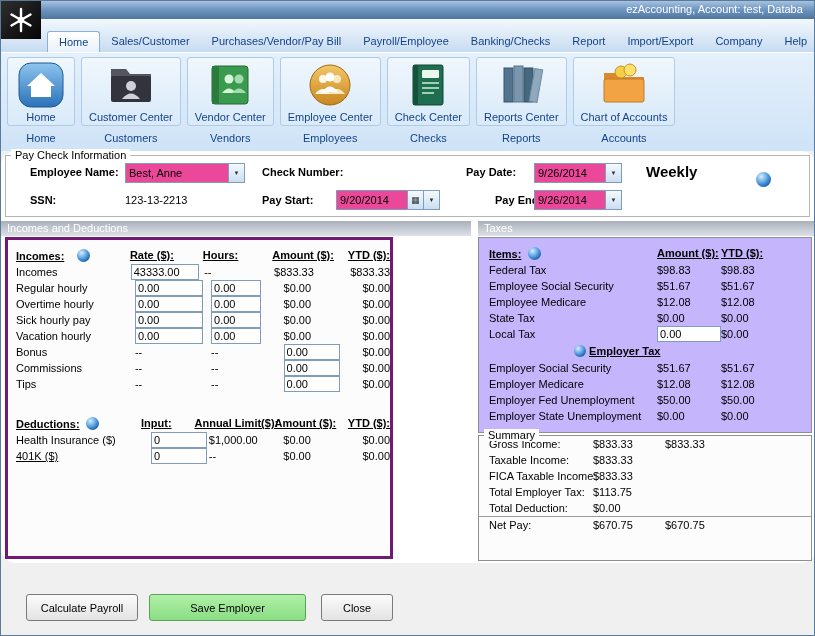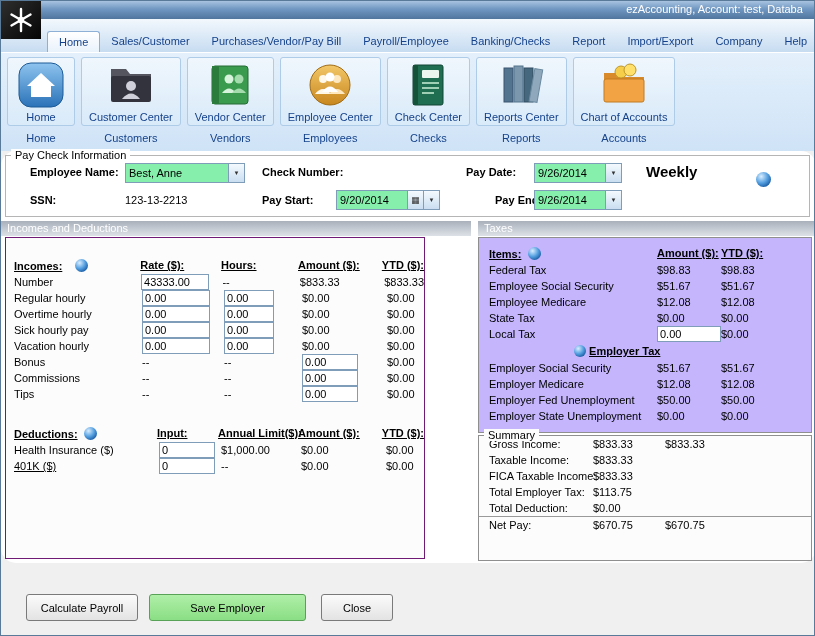--- a/index.html
+++ b/index.html
@@ -34,40 +34,40 @@
   .tsub { color:#15428b; margin-top:6px; }
 
   
   .content { position:absolute; left:0; top:150px; width:815px; height:412px; background:#fff;border-radius:15px; }
 
   
   .pcinfo { position:absolute; left:4px; top:4px; width:805px; height:62px; border:1px solid #b5b5b5; background:#fff; }
   .legend { position:absolute; top:-7px; left:5px; background:#fff; padding:0 4px; white-space:nowrap; }
   .flabel { position:absolute; font-weight:bold; white-space:nowrap; }
   .fval { position:absolute; white-space:nowrap; }
-  .select { position:absolute; display:flex; align-items:center; height:20px; border:1px solid #7f9db9; background:#86efac; cursor:pointer; }
+  .select { position:absolute; display:flex; align-items:center; height:20px; border:1px solid #7f9db9; background:#ec4899; cursor:pointer; }
   .select .val { flex:1; padding-left:3px; white-space:nowrap; overflow:hidden; }
   .sbtn { width:16px; height:100%; background:linear-gradient(180deg,#f4fafe,#cadeF1); border-left:1px solid #7f9db9;
     display:flex; align-items:center; justify-content:center; color:#333; }
   .arr { font-size:6px; }
   .cal { font-size:9px; }
   .weekly { position:absolute; left:640px; top:7px; font-size:15px; font-weight:bold; }
   .globe { display:inline-block; border-radius:50%;
     background:radial-gradient(circle at 35% 30%, #d9edff 0%, #55a0e0 45%, #1a5da5 78%, #0d3a6d 100%); cursor:pointer; }
   .g15 { width:15px; height:15px; } .g13 { width:13px; height:13px; vertical-align:-2px; } .g12 { width:12px; height:12px; vertical-align:-2px; }
   .globe-pc { position:absolute; right:38px; top:16px; }
 
   
   .sec-header { position:absolute; height:15px; line-height:15px; padding-left:6px; color:#fff;
     background:linear-gradient(180deg,#a9b0ba 0%,#c6ccD4 55%,#dde1e7 100%); }
   .inc-header { left:0; top:70px; width:470px; }
   .tax-header { left:477px; top:70px; width:338px; }
 
   
-  .inc-box { position:absolute; left:4px; top:86px; width:420px; height:322px; border:1px solid #701a75; background:#fcfcfc; padding-top:18px; }
+  .inc-box { position:absolute; left:4px; top:86px; width:388px; height:322px; border:3px solid #701a75; background:#fcfcfc; padding-top:6px; }
   .irow { display:flex; align-items:center; height:16px; padding-left:8px; white-space:nowrap; }
   .ihead { height:18px; }
   .spacer { height:22px; }
   .th { font-weight:bold; text-decoration:underline; }
   .c-label { width:128px; } .c-rate { width:82px; } .c-hours { width:78px; } .c-amount { width:85px; } .c-ytd { flex:1; }
   .d-label { width:145px; } .d-input { width:62px; } .d-limit { width:80px; } .d-amount { width:85px; } .d-ytd { flex:1; }
   .ul { text-decoration:underline; }
 
   .tin { border:1px solid #7f9db9; height:16px; font-size:11px; font-family:inherit; padding:0 2px; background:#fff; }
   .w68 { width:68px; } .w50 { width:50px; } .w56 { width:56px; } .w64 { width:64px; }
@@ -300,21 +300,21 @@
     <div class="inc-box">
       <div class="irow ihead">
         <span class="c-label"><span class="th">Incomes:</span>&nbsp;&nbsp;&nbsp;&nbsp;<span class="globe g13"></span></span>
         <span class="c-rate th">Rate ($):</span>
         <span class="c-hours th">Hours:</span>
         <span class="c-amount th">Amount ($):</span>
         <span class="c-ytd th">YTD ($):</span>
       </div>
 
       <div class="irow">
-        <span class="c-label">Number</span>
+        <span class="c-label">Incomes</span>
         <span class="c-rate"><input class="tin w68" value="43333.00" style=""></span>
         <span class="c-hours">--</span>
         <span class="c-amount">$833.33</span>
         <span class="c-ytd">$833.33</span>
       </div>
       <div class="irow">
         <span class="c-label">Regular hourly</span>
         <span class="c-rate"><input class="tin w68" value="0.00" style=""></span>
         <span class="c-hours"><input class="tin w50" value="0.00" style=""></span>
         <span class="c-amount">$0.00</span>

